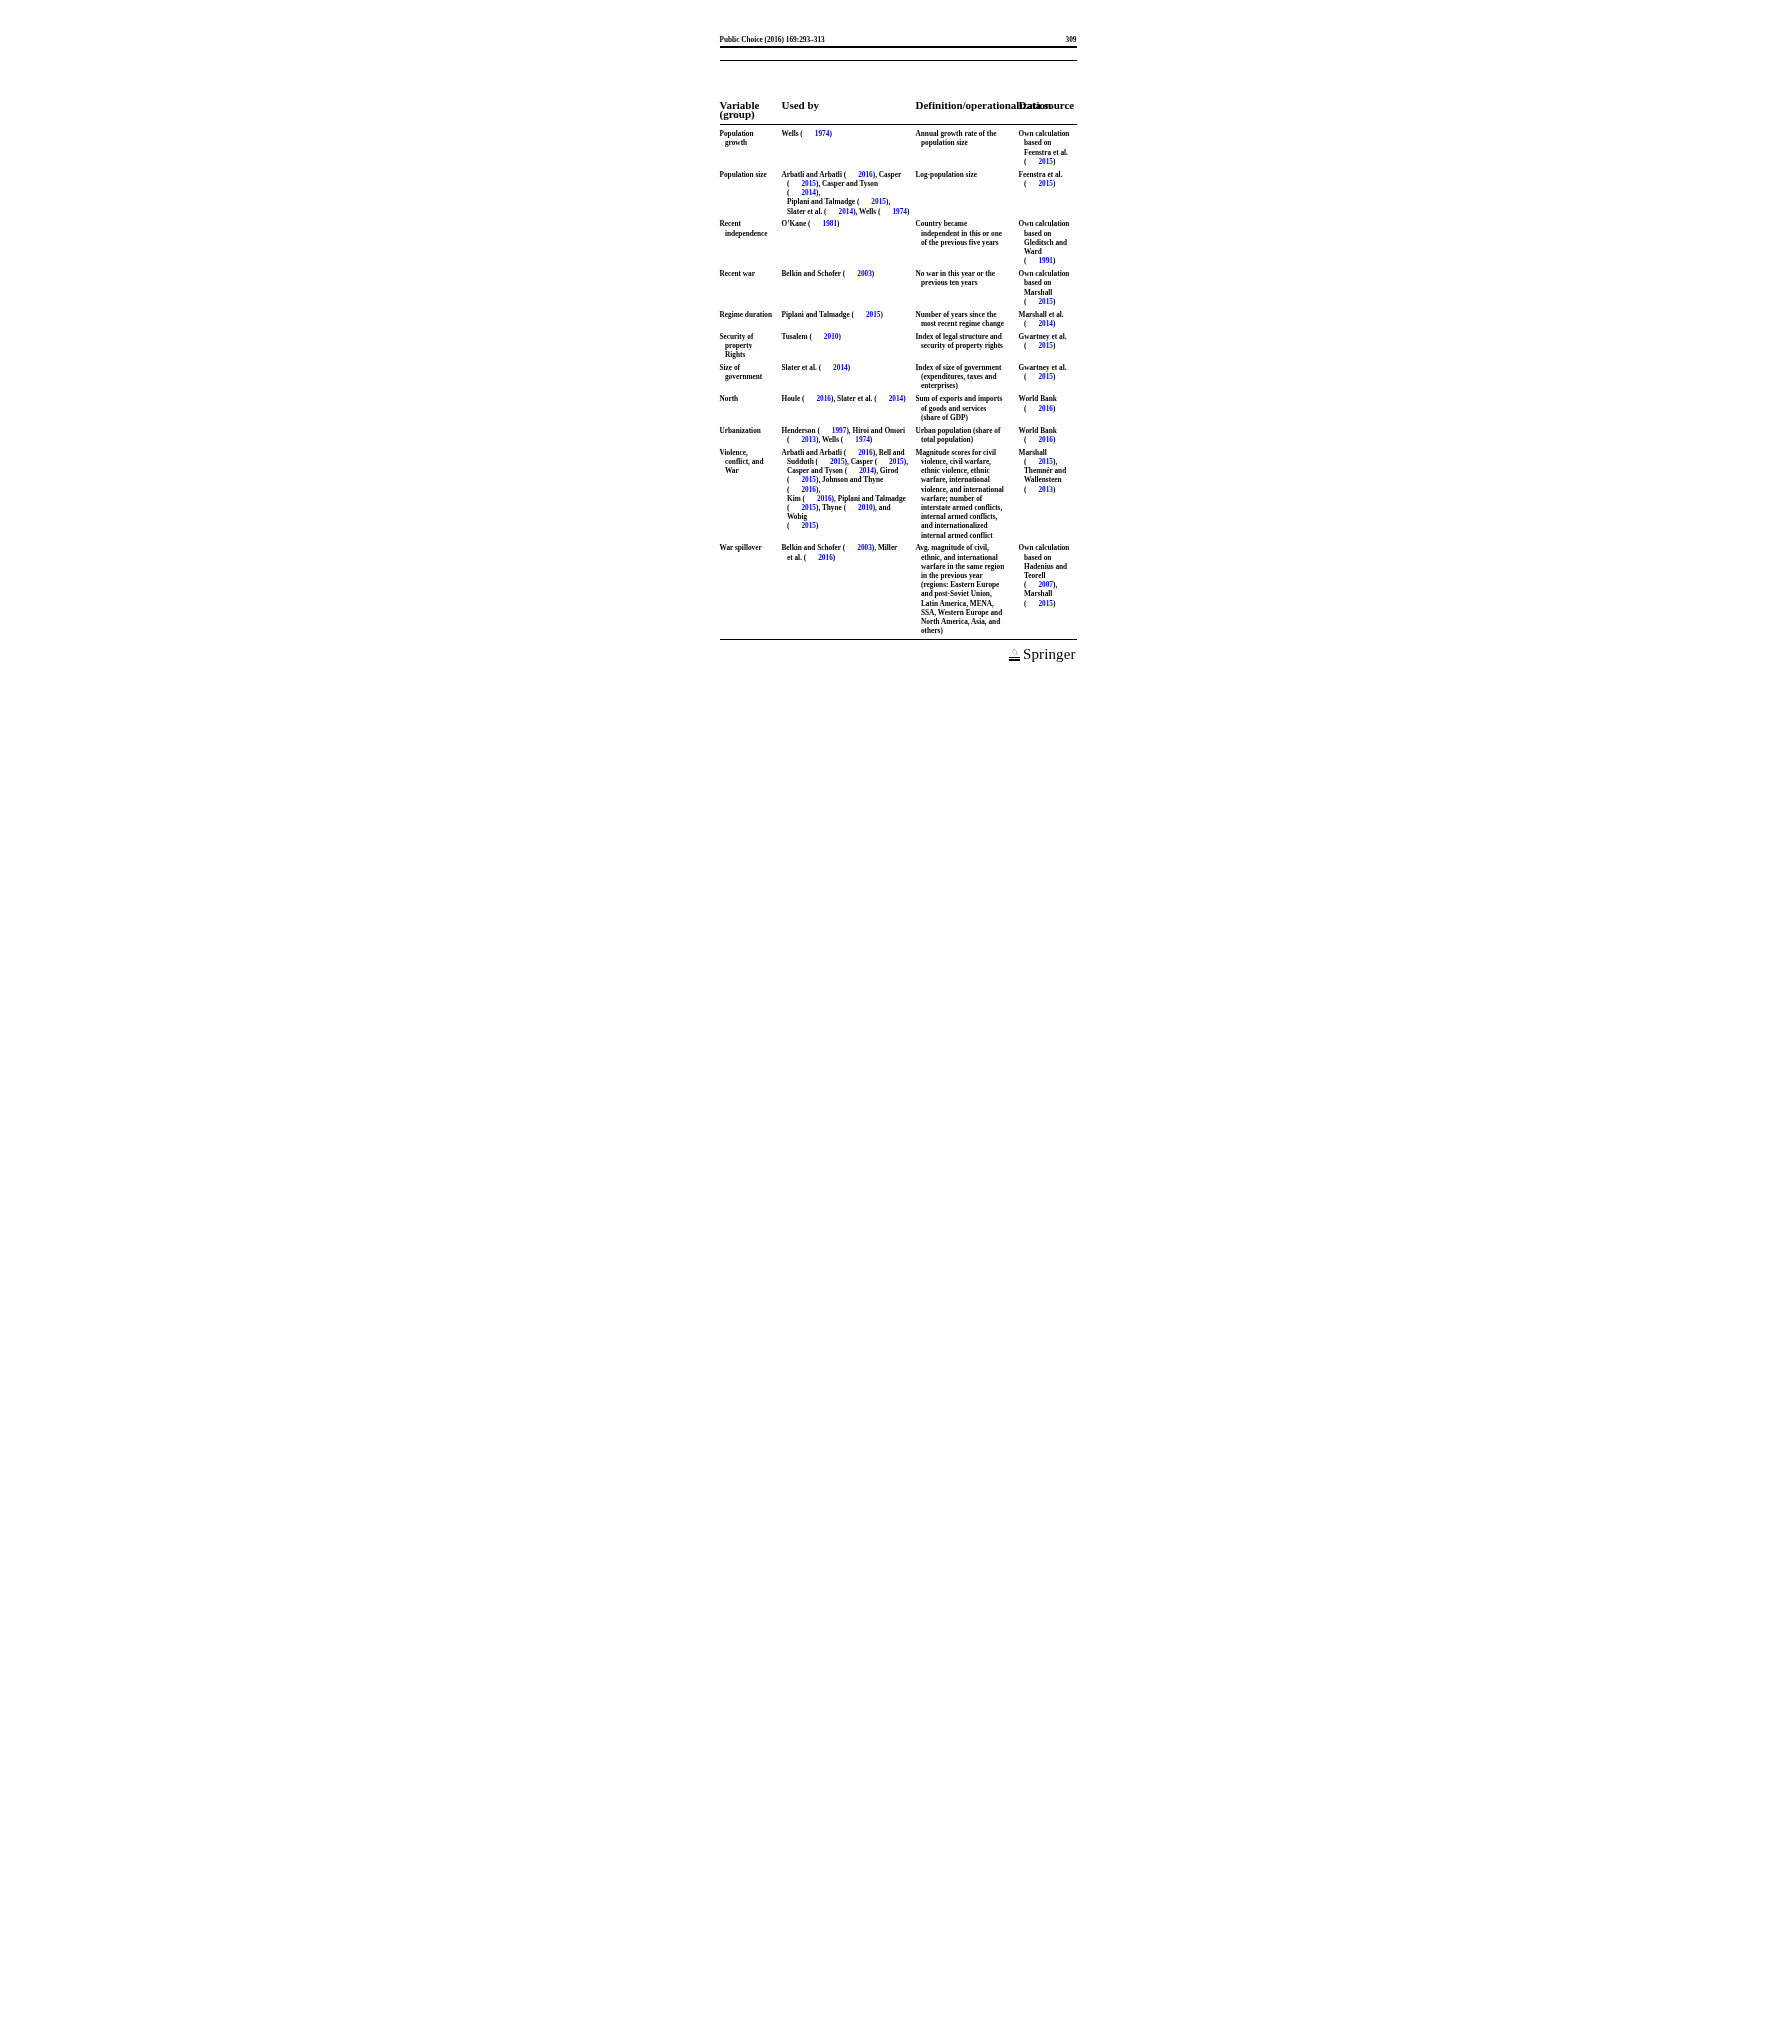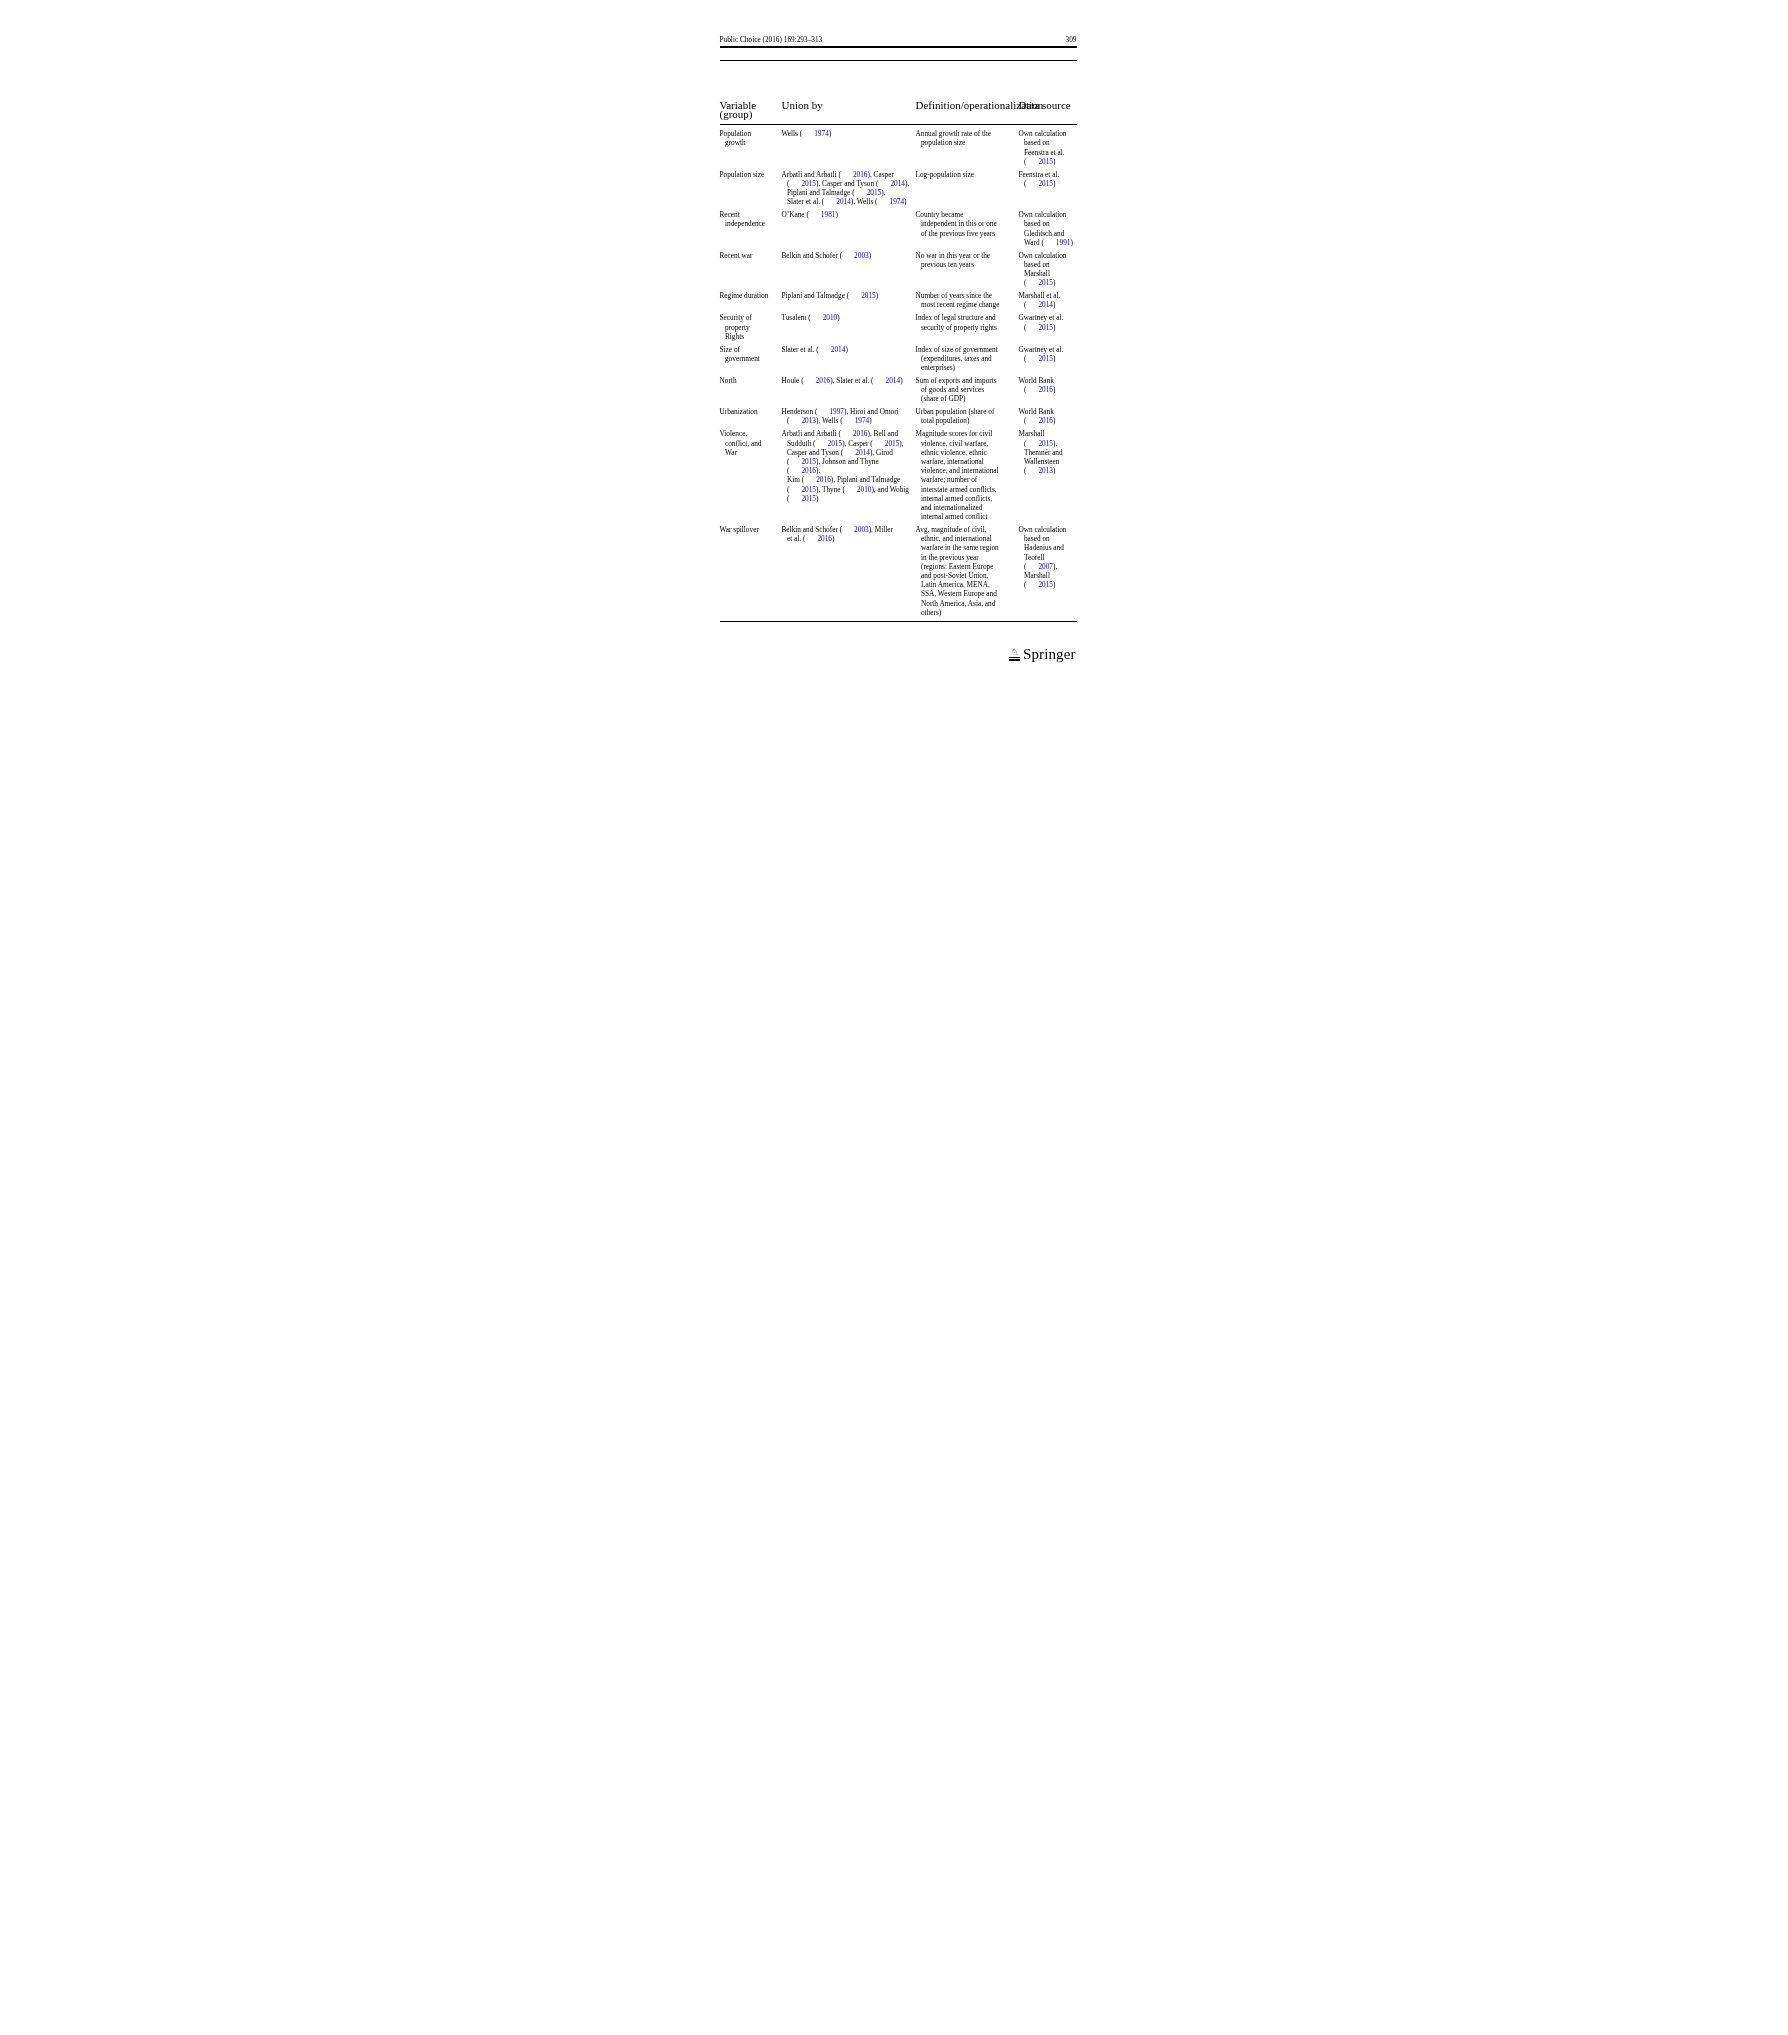--- a/index.html
+++ b/index.html
@@ -15,20 +15,21 @@
     margin: 0 auto;
     font-family: "Liberation Serif", "DejaVu Serif", serif;
     color: #000000;
     overflow: hidden;
   }
   .content {
     position: absolute;
     left: 49px;
     top: 35px;
     width: 357px;
+    font-weight: bold;
   }
   .running-head {
     display: flex;
     justify-content: space-between;
     font-size: 7.3px;
     line-height: 9.4px;
   }
   .rule {
     height: 1.2px;
     background: #000000;
@@ -114,21 +115,21 @@
     <div class="running-head">
       <span>Public Choice (2016) 169:293–313</span>
       <span>309</span>
     </div>
 
     <div class="rule rule-top1"></div>
     <div class="rule rule-top2"></div>
 
     <div class="thead-row">
       <div>Variable (group)</div>
-      <div>Union by</div>
+      <div>Used by</div>
       <div>Definition/operationalization</div>
       <div>Data source</div>
     </div>
 
     <div class="rule"></div>
 
     <div class="tbody">
         <div class="trow">
           <div class="cell c1">Population
 growth</div>

